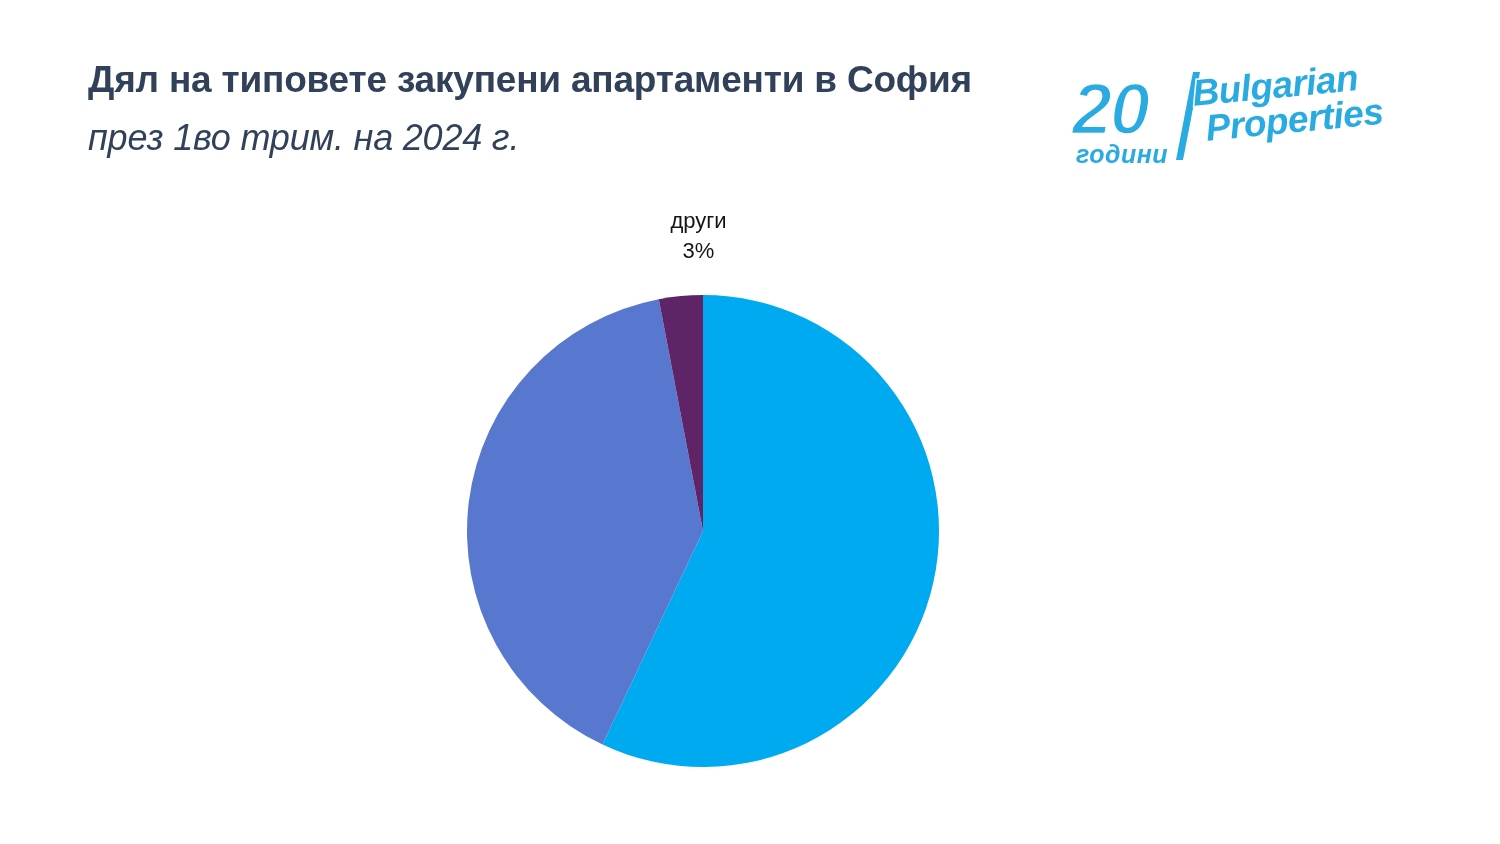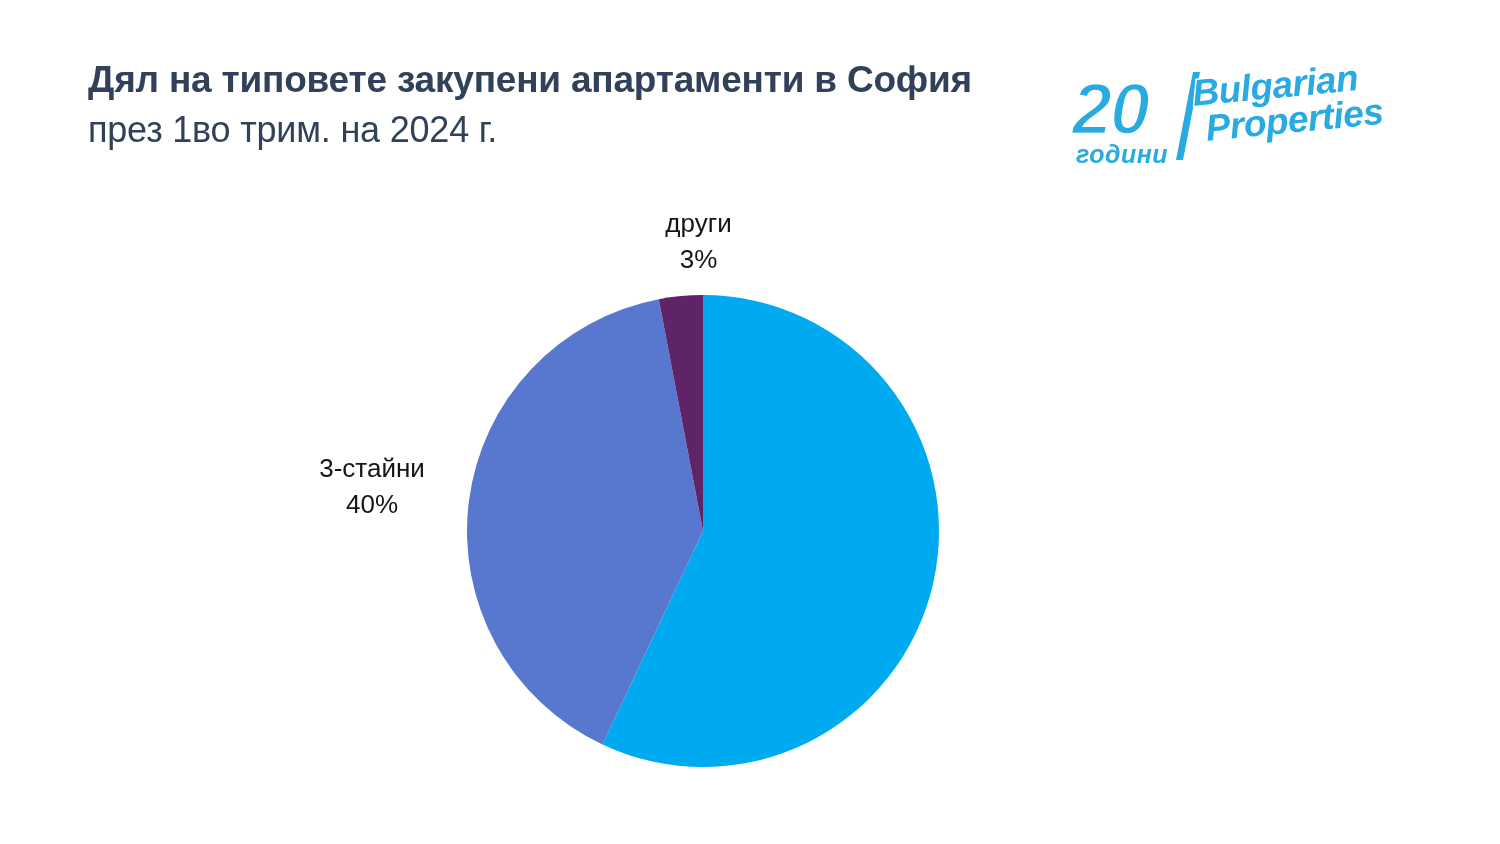--- a/index.html
+++ b/index.html
@@ -31,21 +31,22 @@
     letter-spacing: -0.2px;
     white-space: nowrap;
   }
   #title-line-2 {
     font-size: 36px;
     font-weight: normal;
     color: #32415a;
     line-height: 1.28;
     letter-spacing: -0.2px;
     white-space: nowrap;
-    margin-top: 4px;
+    margin-top: 12px;
+    font-style: italic;
   }
 
   
   #logo {
     position: absolute;
     left: 1070px;
     top: 66px;
     width: 348px;
     height: 112px;
   }
@@ -60,21 +61,21 @@
   }
   #pie-svg {
     position: absolute;
     left: 0;
     top: 0;
   }
 
   .slice-label {
     position: absolute;
     color: #151515;
-    font-size: 26px;
+    font-size: 22px;
     font-weight: normal;
     line-height: 1.38;
     text-align: center;
     white-space: nowrap;
   }
   .slice-label .lbl-name { display: block; }
   .slice-label .lbl-val  { display: block; }
 
   #label-other   { left: 591px; top: 206px; width: 215px; text-align: center; }
   #label-three   { left: 272px; top: 451px; width: 200px; text-align: center; }
@@ -123,21 +124,17 @@
         <path d="M 703 531 L 602.52 744.54 A 236 236 0 0 1 658.78 299.18 Z" fill="#5878D0"></path>
         <path d="M 703 531 L 658.78 299.18 A 236 236 0 0 1 703.00 295.00 Z" fill="#5F2468"></path>
       </g>
   </svg>
 
   <div class="slice-label" id="label-other">
     <span class="lbl-name">други</span>
     <span class="lbl-val">3%</span>
   </div>
 
-  <div class="slice-label" id="label-three">
-    <span class="lbl-name">3-стайни</span>
-    <span class="lbl-val">40%</span>
-  </div>
 
   <div class="slice-label" id="label-two">
   </div>
 
 </div>
 
 </body></html>

